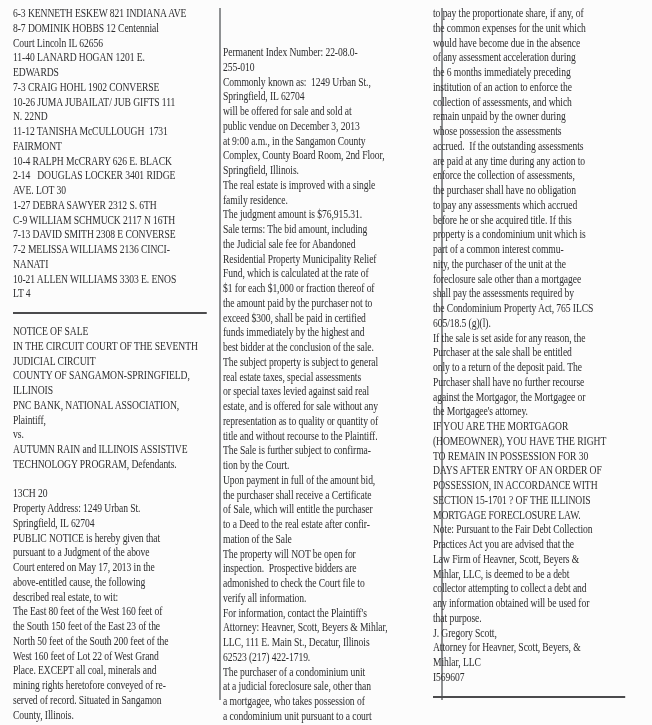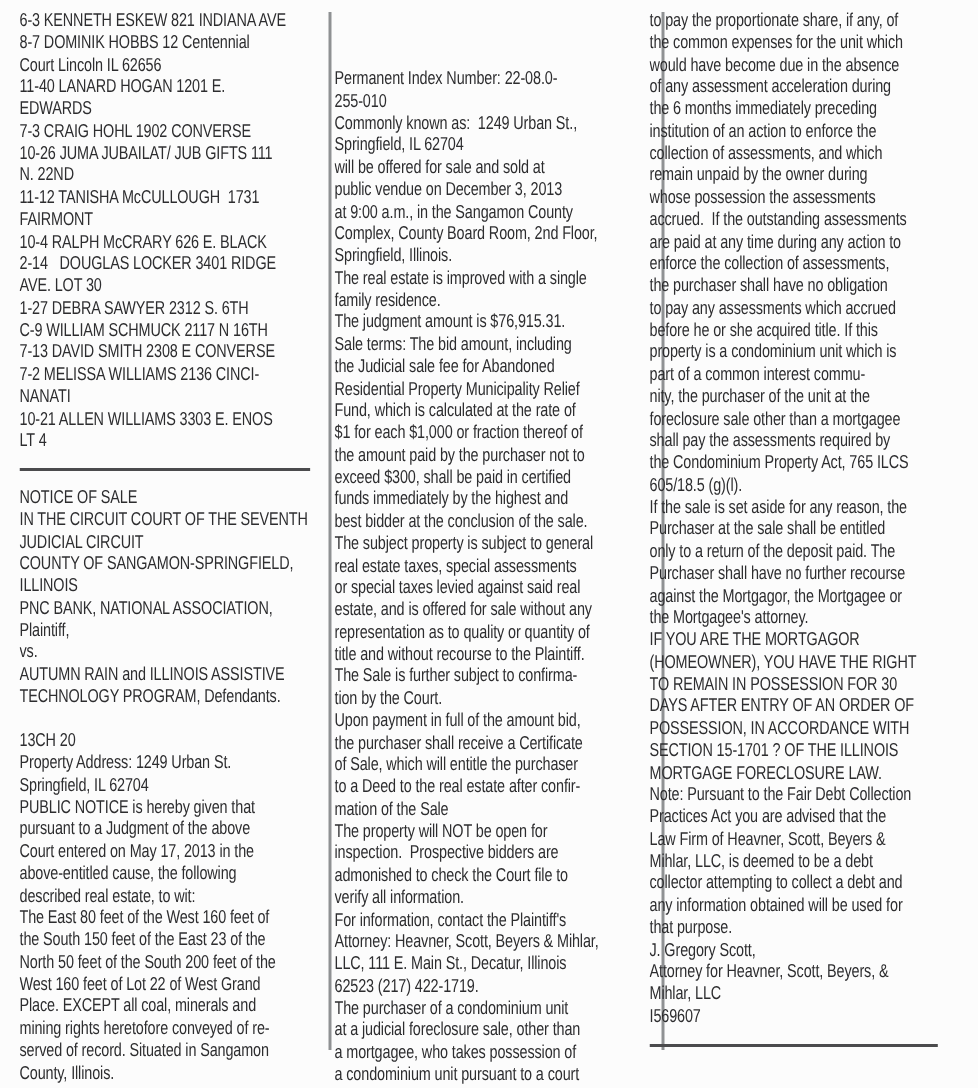--- a/index.html
+++ b/index.html
@@ -5,21 +5,21 @@
   html, body {
     margin: 0;
     padding: 0;
     background: #fcfcfc;
   }
   .page {
     position: relative;
     width: 652px;
     height: 725px;
     background: #fcfcfc;
-    font-family: Liberation Sans, sans-serif;
+    font-family: Liberation Serif, serif;
     color: #2d2d2f;
     overflow: hidden;
   }
   .col {
     position: absolute;
     top: 6px;
     height: 719px;
     overflow: hidden;
   }
   .col-left   { left: 13px;  width: 200px; }

